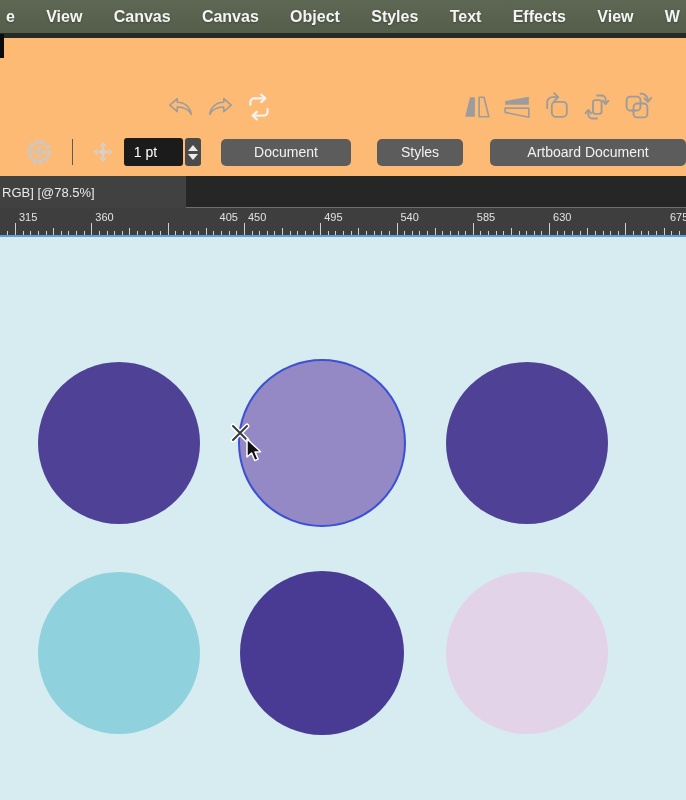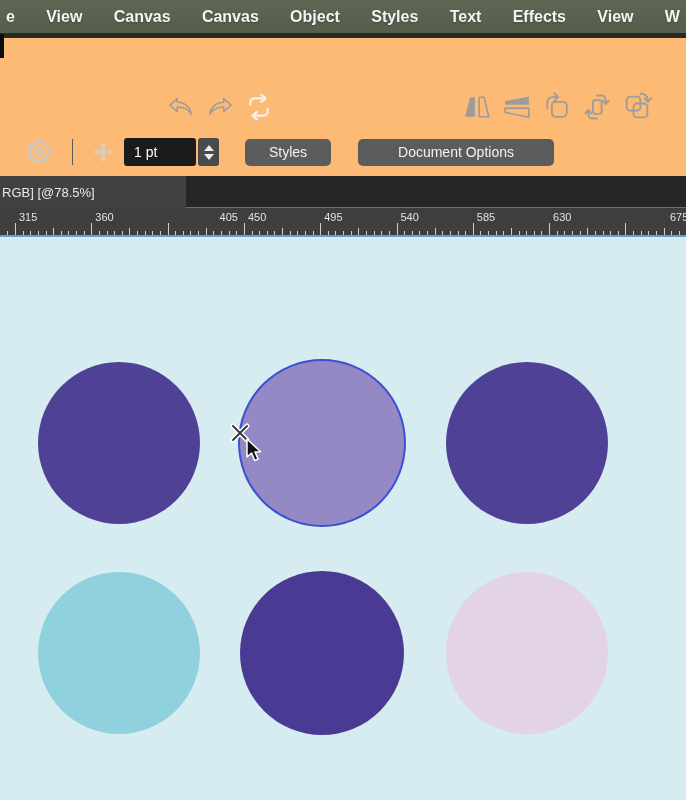--- a/index.html
+++ b/index.html
@@ -171,22 +171,23 @@
           <path d="M17 8.8 L19.7 11 L17 13.2"></path>
           <rect x="8.9" y="8.9" width="4.2" height="4.2" transform="rotate(45 11 11)"></rect>
         </g>
       </svg>
     </span>
     <span class="swfield">1 pt</span>
     <span class="stepper">
       <span class="step-up"></span>
       <span class="step-dn"></span>
     </span>
+    <button class="panelbtn btn-document">Document</button>
     <button class="panelbtn btn-styles">Styles</button>
-    <button class="panelbtn btn-artboard">Document Options</button>
+    <button class="panelbtn btn-artboard">Artboard Document</button>
   </div>
 </div>
 
 <div class="tabbar">
   <div class="tab">RGB] [@78.5%]</div>
 </div>
 
 <div class="ruler">
     <div class="tick" style="left: 15px; height: 12px;"></div>
     <div class="ruler-label" style="left: 19px;">315</div>

